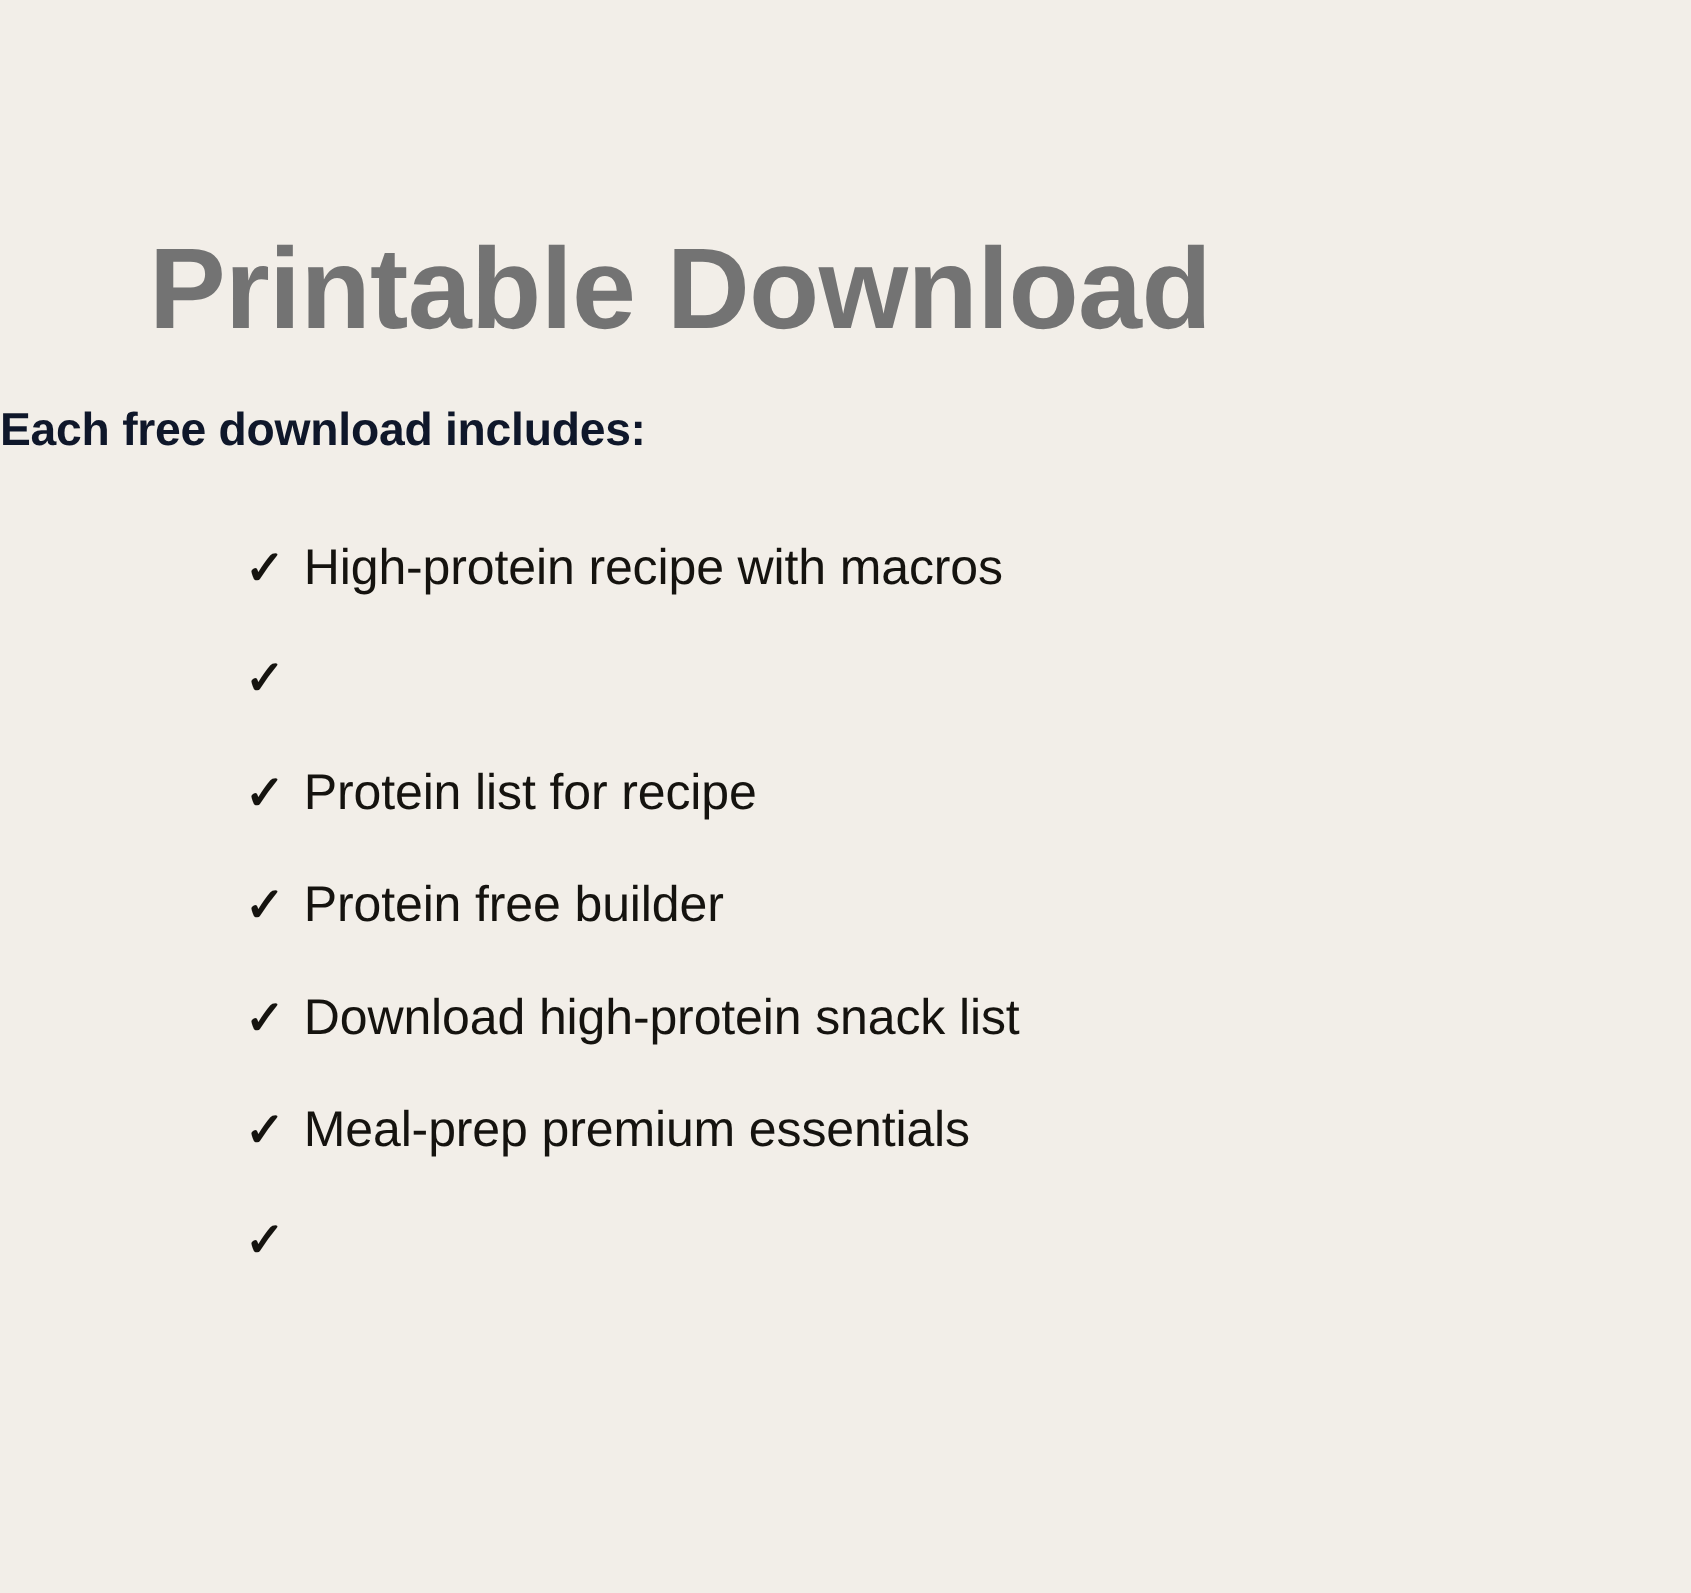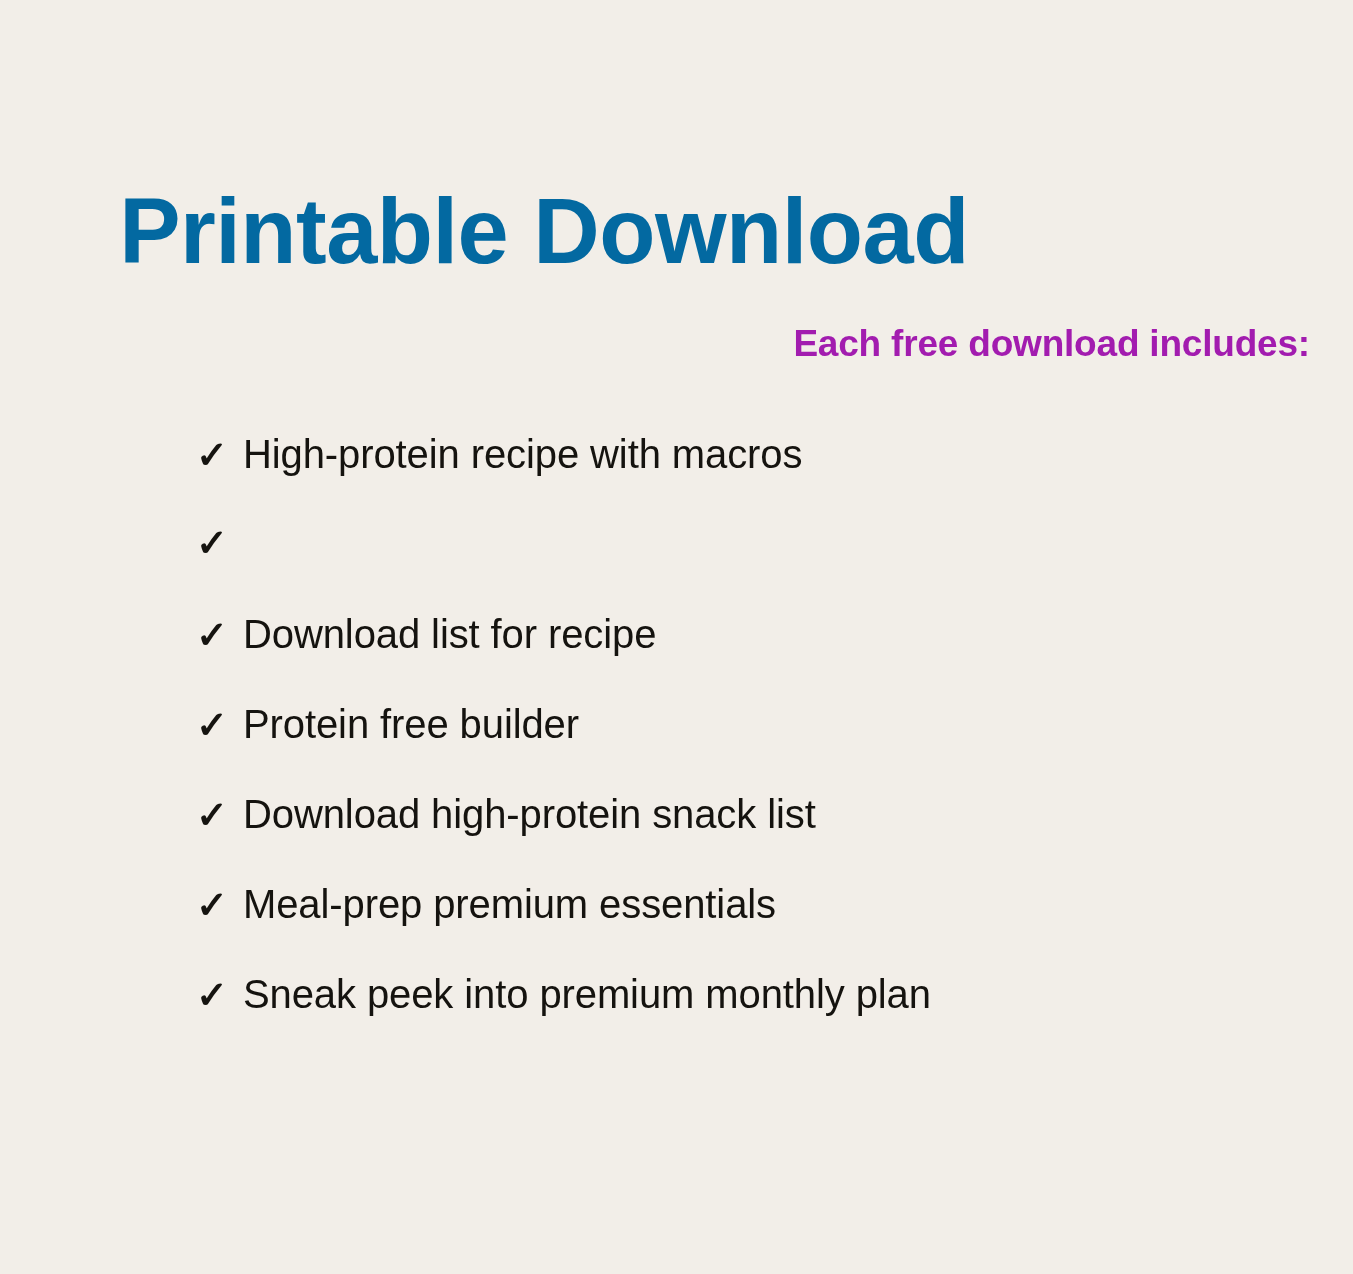--- a/index.html
+++ b/index.html
@@ -29,37 +29,37 @@
     position: absolute;
     left: 0;
     top: 123px;
     width: 1088px;
     text-align: center;
     font-family: "Liberation Sans", sans-serif;
     font-size: 92px;
     font-weight: 700;
     letter-spacing: -0.5px;
     line-height: 1.0;
-    color: #0369a1;
+    color: #737373;
     white-space: nowrap;
   }
 
   
   .subtitle {
     position: absolute;
     left: 0;
     top: 294px;
     width: 1310px;
-    text-align: right;
+    text-align: left;
     font-family: "Liberation Sans", sans-serif;
     font-size: 37px;
     font-weight: 700;
     letter-spacing: -0.2px;
     line-height: 1.0;
-    color: #a21caf;
+    color: #0f172a;
     white-space: nowrap;
   }
 
   
   .checklist {
     position: absolute;
     left: 196px;
     top: 434px;
     width: 1000px;
     margin: 0;
@@ -108,38 +108,37 @@
       <span class="check-icon">✓</span>
       <span class="check-label">High-protein recipe with macros</span>
     </li>
 
     <li class="check-item">
       <span class="check-icon">✓</span>
     </li>
 
     <li class="check-item">
       <span class="check-icon">✓</span>
-      <span class="check-label">Download list for recipe</span>
+      <span class="check-label">Protein list for recipe</span>
     </li>
 
     <li class="check-item">
       <span class="check-icon">✓</span>
       <span class="check-label">Protein free builder</span>
     </li>
 
     <li class="check-item">
       <span class="check-icon">✓</span>
       <span class="check-label">Download high-protein snack list</span>
     </li>
 
     <li class="check-item">
       <span class="check-icon">✓</span>
       <span class="check-label">Meal-prep premium essentials</span>
     </li>
 
     <li class="check-item">
       <span class="check-icon">✓</span>
-      <span class="check-label">Sneak peek into premium monthly plan</span>
     </li>
 
   </ul>
 
 </div>
 
 </body></html>

